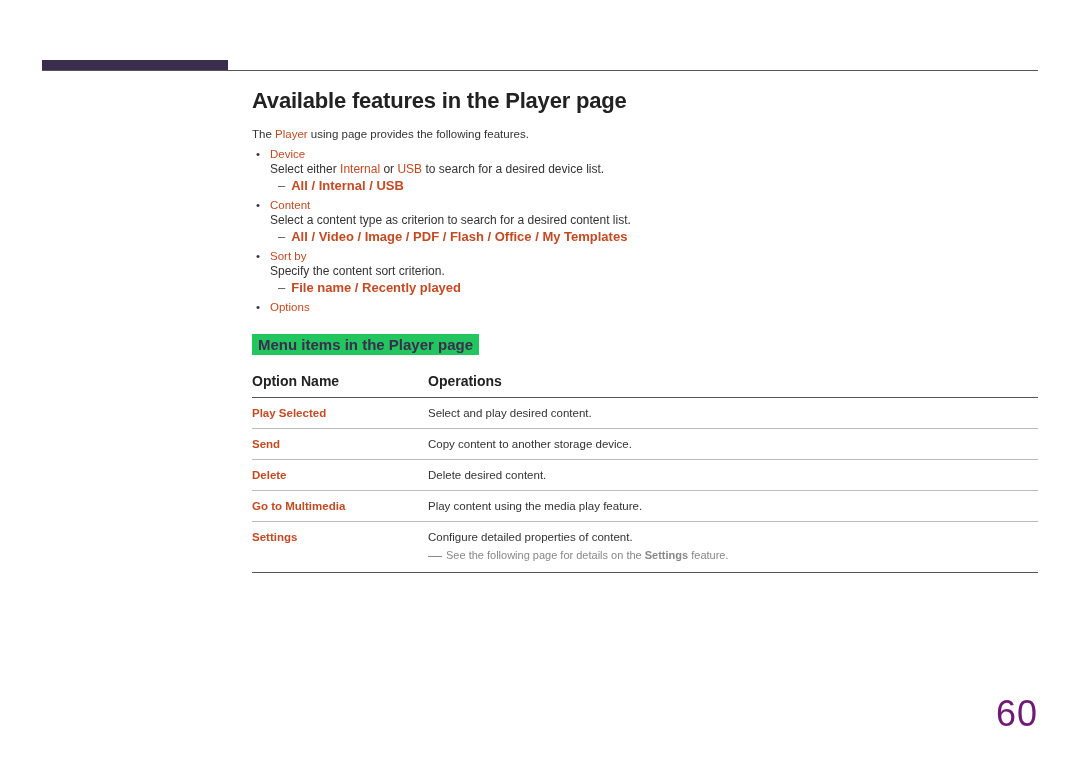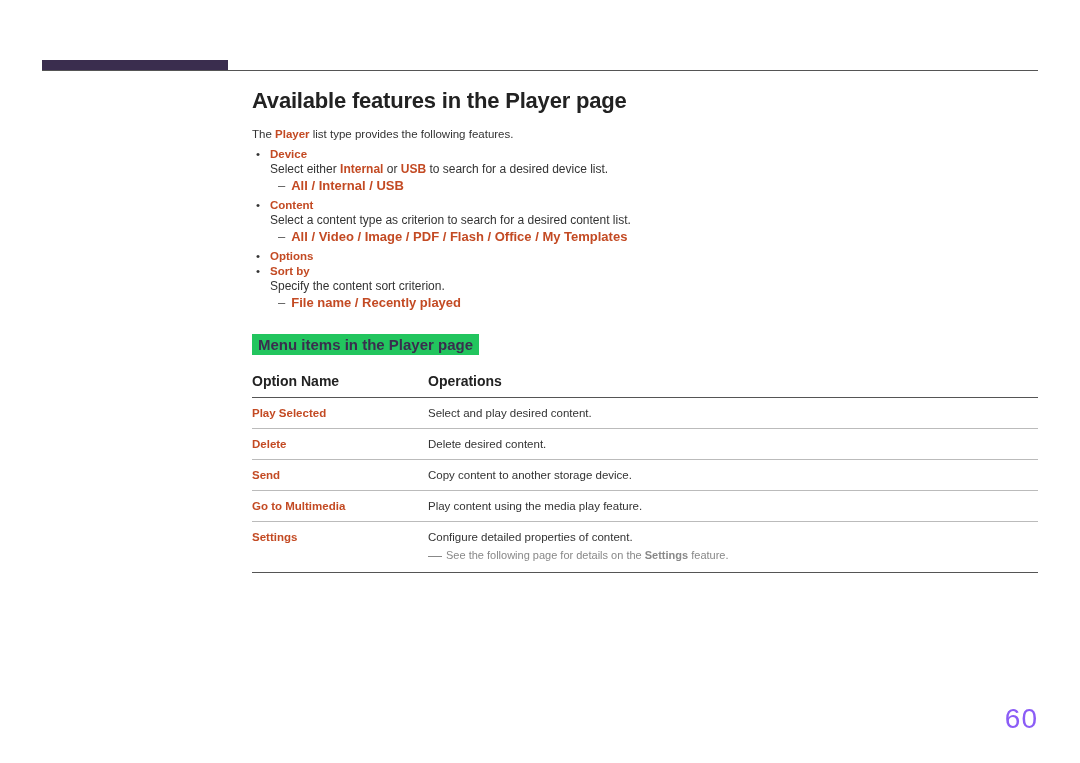--- a/index.html
+++ b/index.html
@@ -3,100 +3,100 @@
 <meta charset="utf-8">
 <style>
   * { box-sizing: border-box; margin: 0; padding: 0; }
   html, body { width: 1080px; height: 763px; background: #fff; font-family: "Segoe UI", Arial, sans-serif; color: #222; }
   .page { position: relative; width: 1080px; height: 763px; }
   .tab-bar { position: absolute; left: 42px; top: 60px; width: 186px; height: 10px; background: #3a2d4e; }
   .rule-top { position: absolute; left: 42px; top: 70px; width: 996px; border-top: 1px solid #555; }
   .content { position: absolute; left: 252px; top: 88px; width: 786px; }
   h1 { font-size: 22px; font-weight: 700; color: #222; margin-bottom: 14px; letter-spacing: -0.2px; }
   .intro { font-size: 11.5px; color: #333; margin-bottom: 8px; }
-  .red-b { color: #c34a23; font-weight: 700; }
+  .red-b { color: #c34a23; font-weight: 400; }
   ul.features { list-style: none; padding-left: 4px; }
   ul.features > li { font-size: 11.5px; color: #333; margin-bottom: 3px; }
   .bullet { display:inline-block; width: 14px; vertical-align: top; }
   .li-body { display:inline-block; width: 740px; vertical-align: top; }
   .desc { display:block; padding-left: 14px; font-size: 12px; color: #333; margin: 2px 0 2px 0; }
   .sub { display:block; padding-left: 22px; font-size: 13px; color: #c34a23; font-weight:700; margin: 2px 0 6px 0; }
   .sub .dash { color:#555; font-weight:400; margin-right:6px; }
   h2.hl { display:inline-block; background: #22c55e; color:#3a2d4e; font-size:15px; font-weight:700; padding:2px 6px; margin-top:18px; margin-bottom:12px; }
   table { width: 100%; border-collapse: collapse; font-size: 11.5px; }
   th { text-align:left; font-size:14px; font-weight:700; color:#222; padding: 6px 0 8px 0; border-bottom:1px solid #555; }
   th.col1 { width: 176px; }
   td { padding: 9px 0; border-bottom:1px solid #bbb; vertical-align: top; color:#333; }
   td.name { color:#c34a23; font-weight:700; }
   .note { color:#888; font-size:11px; margin-top:4px; }
   .note .dash2 { font-size:14px; color:#888; margin-right:4px; vertical-align:-1px; }
   tr.last td { border-bottom:1px solid #555; }
-  .pagenum { position:absolute; right:42px; bottom:28px; font-size:28px; color:#8b5cf6; font-weight:300; letter-spacing:1px; }
+  .pagenum { position:absolute; right:42px; bottom:28px; font-size:36px; color:#701a75; font-weight:300; letter-spacing:1px; }
 </style>
 </head>
 <body>
 
 <div class="page">
   <div class="tab-bar"></div>
   <div class="rule-top"></div>
 
   <div class="content">
     <h1>Available features in the Player page</h1>
 
     <p class="intro">
-      <span>The </span><b class="red-b">Player</b><span> list type provides the following features.</span>
+      <span>The </span><b class="red-b">Player</b><span> using page provides the following features.</span>
     </p>
 
     <ul class="features">
       <li>
         <span class="bullet">•</span><span class="li-body"><b class="red-b">Device</b></span>
         <span class="desc">
           <span>Select either </span><b class="red-b">Internal</b><span> or </span><b class="red-b">USB</b><span> to search for a desired device list.</span>
         </span>
         <span class="sub"><span class="dash">‒</span><span>All / Internal / USB</span></span>
       </li>
 
       <li>
         <span class="bullet">•</span><span class="li-body"><b class="red-b">Content</b></span>
         <span class="desc">Select a content type as criterion to search for a desired content list.</span>
         <span class="sub"><span class="dash">‒</span><span>All / Video / Image / PDF / Flash / Office / My Templates</span></span>
       </li>
 
       <li>
-        <span class="bullet">•</span><span class="li-body"><b class="red-b">Options</b></span>
+        <span class="bullet">•</span><span class="li-body"><b class="red-b">Sort by</b></span>
+        <span class="desc">Specify the content sort criterion.</span>
+        <span class="sub"><span class="dash">‒</span><span>File name / Recently played</span></span>
       </li>
 
       <li>
-        <span class="bullet">•</span><span class="li-body"><b class="red-b">Sort by</b></span>
-        <span class="desc">Specify the content sort criterion.</span>
-        <span class="sub"><span class="dash">‒</span><span>File name / Recently played</span></span>
+        <span class="bullet">•</span><span class="li-body"><b class="red-b">Options</b></span>
       </li>
     </ul>
 
     <h2 class="hl">Menu items in the Player page</h2>
 
     <table>
       <thead>
         <tr>
           <th class="col1">Option Name</th>
           <th>Operations</th>
         </tr>
       </thead>
       <tbody>
         <tr>
           <td class="name">Play Selected</td>
           <td>Select and play desired content.</td>
         </tr>
         <tr>
+          <td class="name">Send</td>
+          <td>Copy content to another storage device.</td>
+        </tr>
+        <tr>
           <td class="name">Delete</td>
           <td>Delete desired content.</td>
-        </tr>
-        <tr>
-          <td class="name">Send</td>
-          <td>Copy content to another storage device.</td>
         </tr>
         <tr>
           <td class="name">Go to Multimedia</td>
           <td>Play content using the media play feature.</td>
         </tr>
         <tr class="last">
           <td class="name">Settings</td>
           <td>
             <span>Configure detailed properties of content.</span>
             <div class="note">

